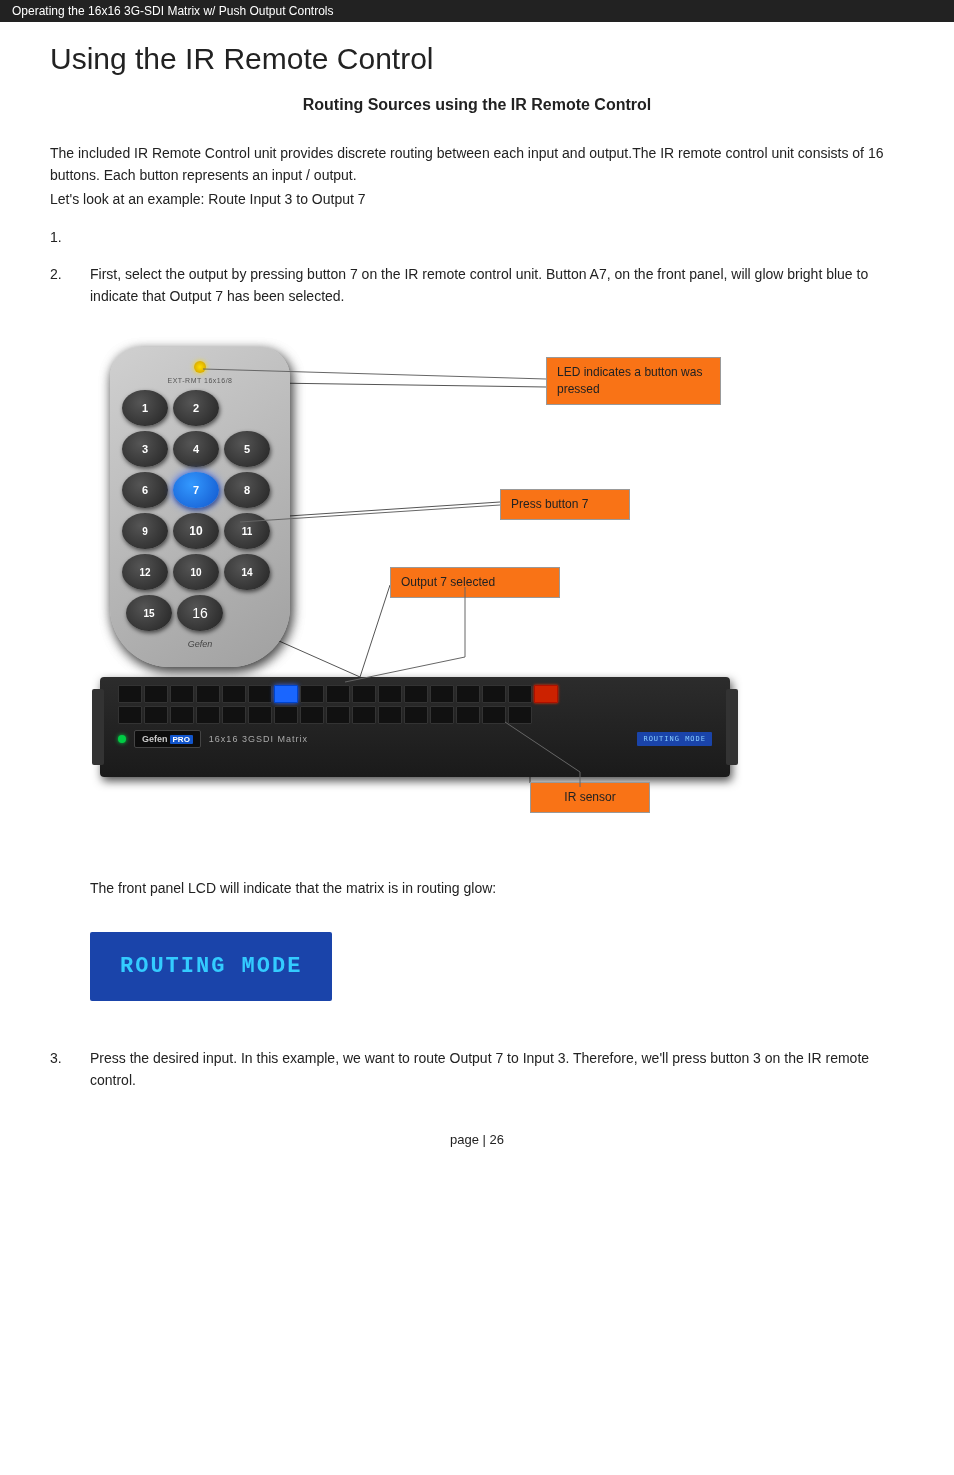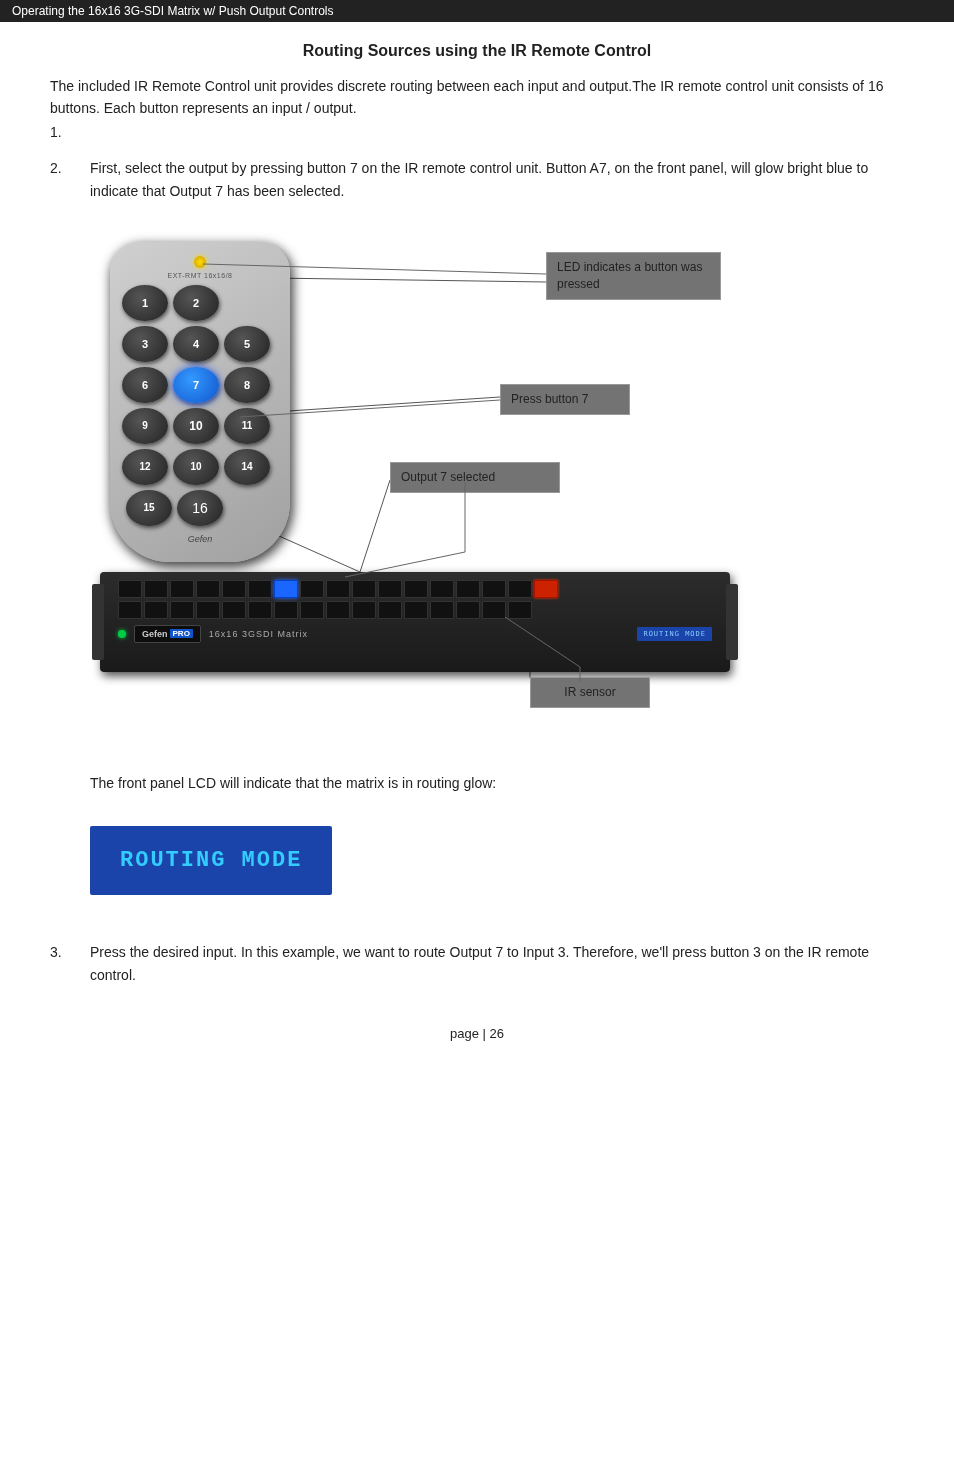--- a/index.html
+++ b/index.html
@@ -23,21 +23,21 @@
     .page-title {
       font-size: 30px;
       font-weight: normal;
       margin-bottom: 20px;
       color: #222;
     }
     .section-heading {
       font-size: 16px;
       font-weight: bold;
       text-align: center;
-      margin-bottom: 15px;
+      margin-bottom: 28px;
     }
     .intro-text {
       margin-bottom: 1px;
       line-height: 1.6;
     }
     .example-text {
       margin-bottom: 16px;
       line-height: 1.6;
     }
     .numbered-list {
@@ -106,21 +106,21 @@
       justify-content: center;
       color: #fff;
       font-size: 11px;
       font-weight: bold;
       box-shadow: 1px 2px 4px rgba(0,0,0,0.6);
       cursor: pointer;
     }
     
     .callout-box {
       position: absolute;
-      background: #737373;
+      background: #f97316;
       border: 1px solid #999;
       padding: 6px 10px;
       font-size: 12px;
       line-height: 1.4;
       min-width: 120px;
     }
     
     .callout-led {
       left: 496px;
       top: 30px;
@@ -179,25 +179,27 @@
   </style>
 </head>
 <body>
 
 <div class="header-bar">
   <span>Operating the 16x16 3G-SDI Matrix w/ Push Output Controls</span>
 </div>
 
 <div class="page-content">
 
+  <h1 class="page-title">Using the IR Remote Control</h1>
 
   <h2 class="section-heading">Routing Sources using the IR Remote Control</h2>
 
   <p class="intro-text">The included IR Remote Control unit provides discrete routing between each input and output.The IR remote control unit consists of 16 buttons.  Each button represents an input / output.</p>
 
+  <p class="example-text">Let's look at an example:  Route Input 3 to Output 7</p>
 
   <ol class="numbered-list">
     <li>
       <span class="num">1.</span>
     </li>
     <li>
       <span class="num">2.</span>
       <span>First, select the output by pressing button 7 on the IR remote control unit.  Button A7, on the front panel,  will glow bright blue to indicate that Output 7 has been selected.</span>
     </li>
   </ol>

